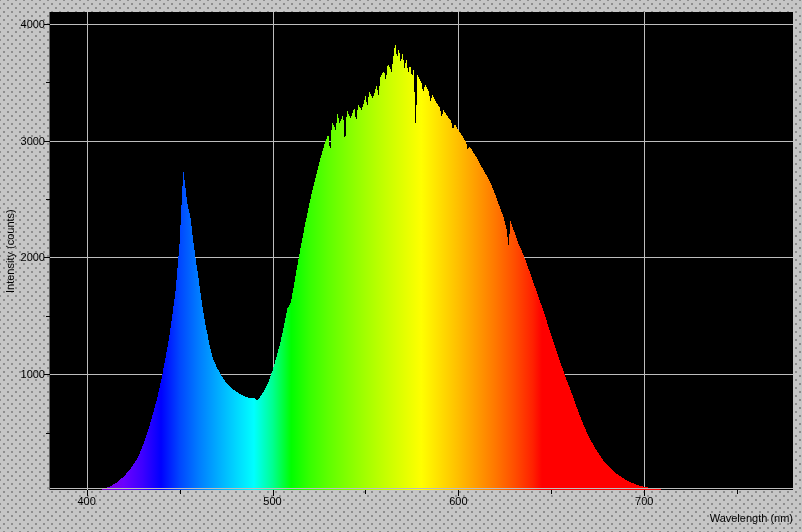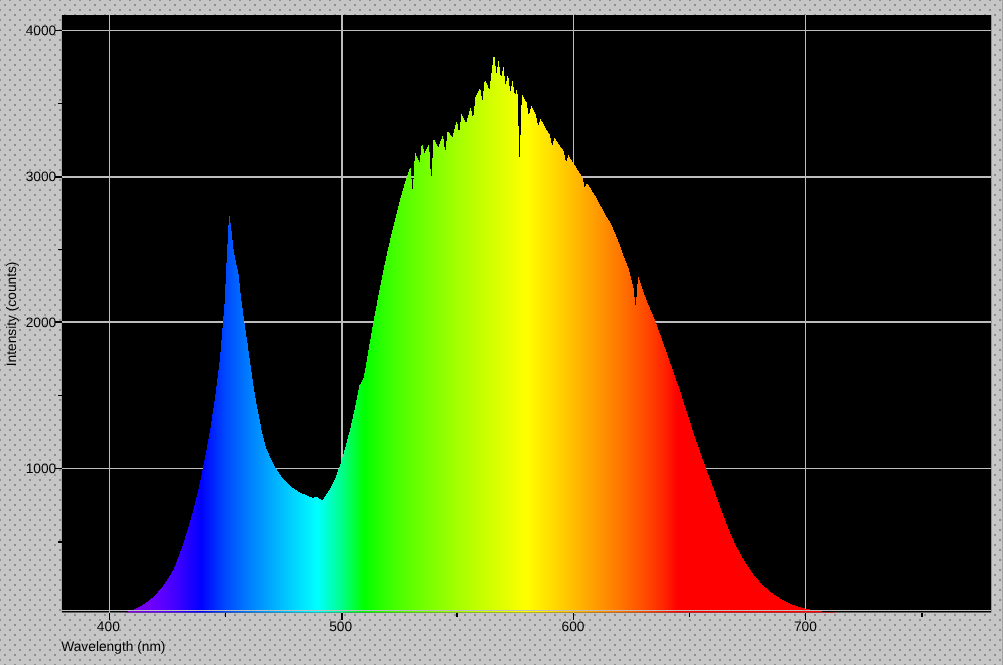--- a/index.html
+++ b/index.html
@@ -18,21 +18,21 @@
   .screen svg{position:absolute;left:0;top:0;}
   .axis-title{
     position:absolute;
     color:#000;
     font-size:11px;
     line-height:12px;
     white-space:nowrap;
   }
   .x-title{
     left:49px;top:512px;width:744px;
-    text-align:left;
+    text-align:right;
   }
   .y-title{
     left:3px;top:12px;height:478px;width:14px;
     writing-mode:vertical-rl;
     transform:rotate(180deg);
     display:flex;align-items:center;justify-content:center;
   }
 </style>
 </head>
 <body>

